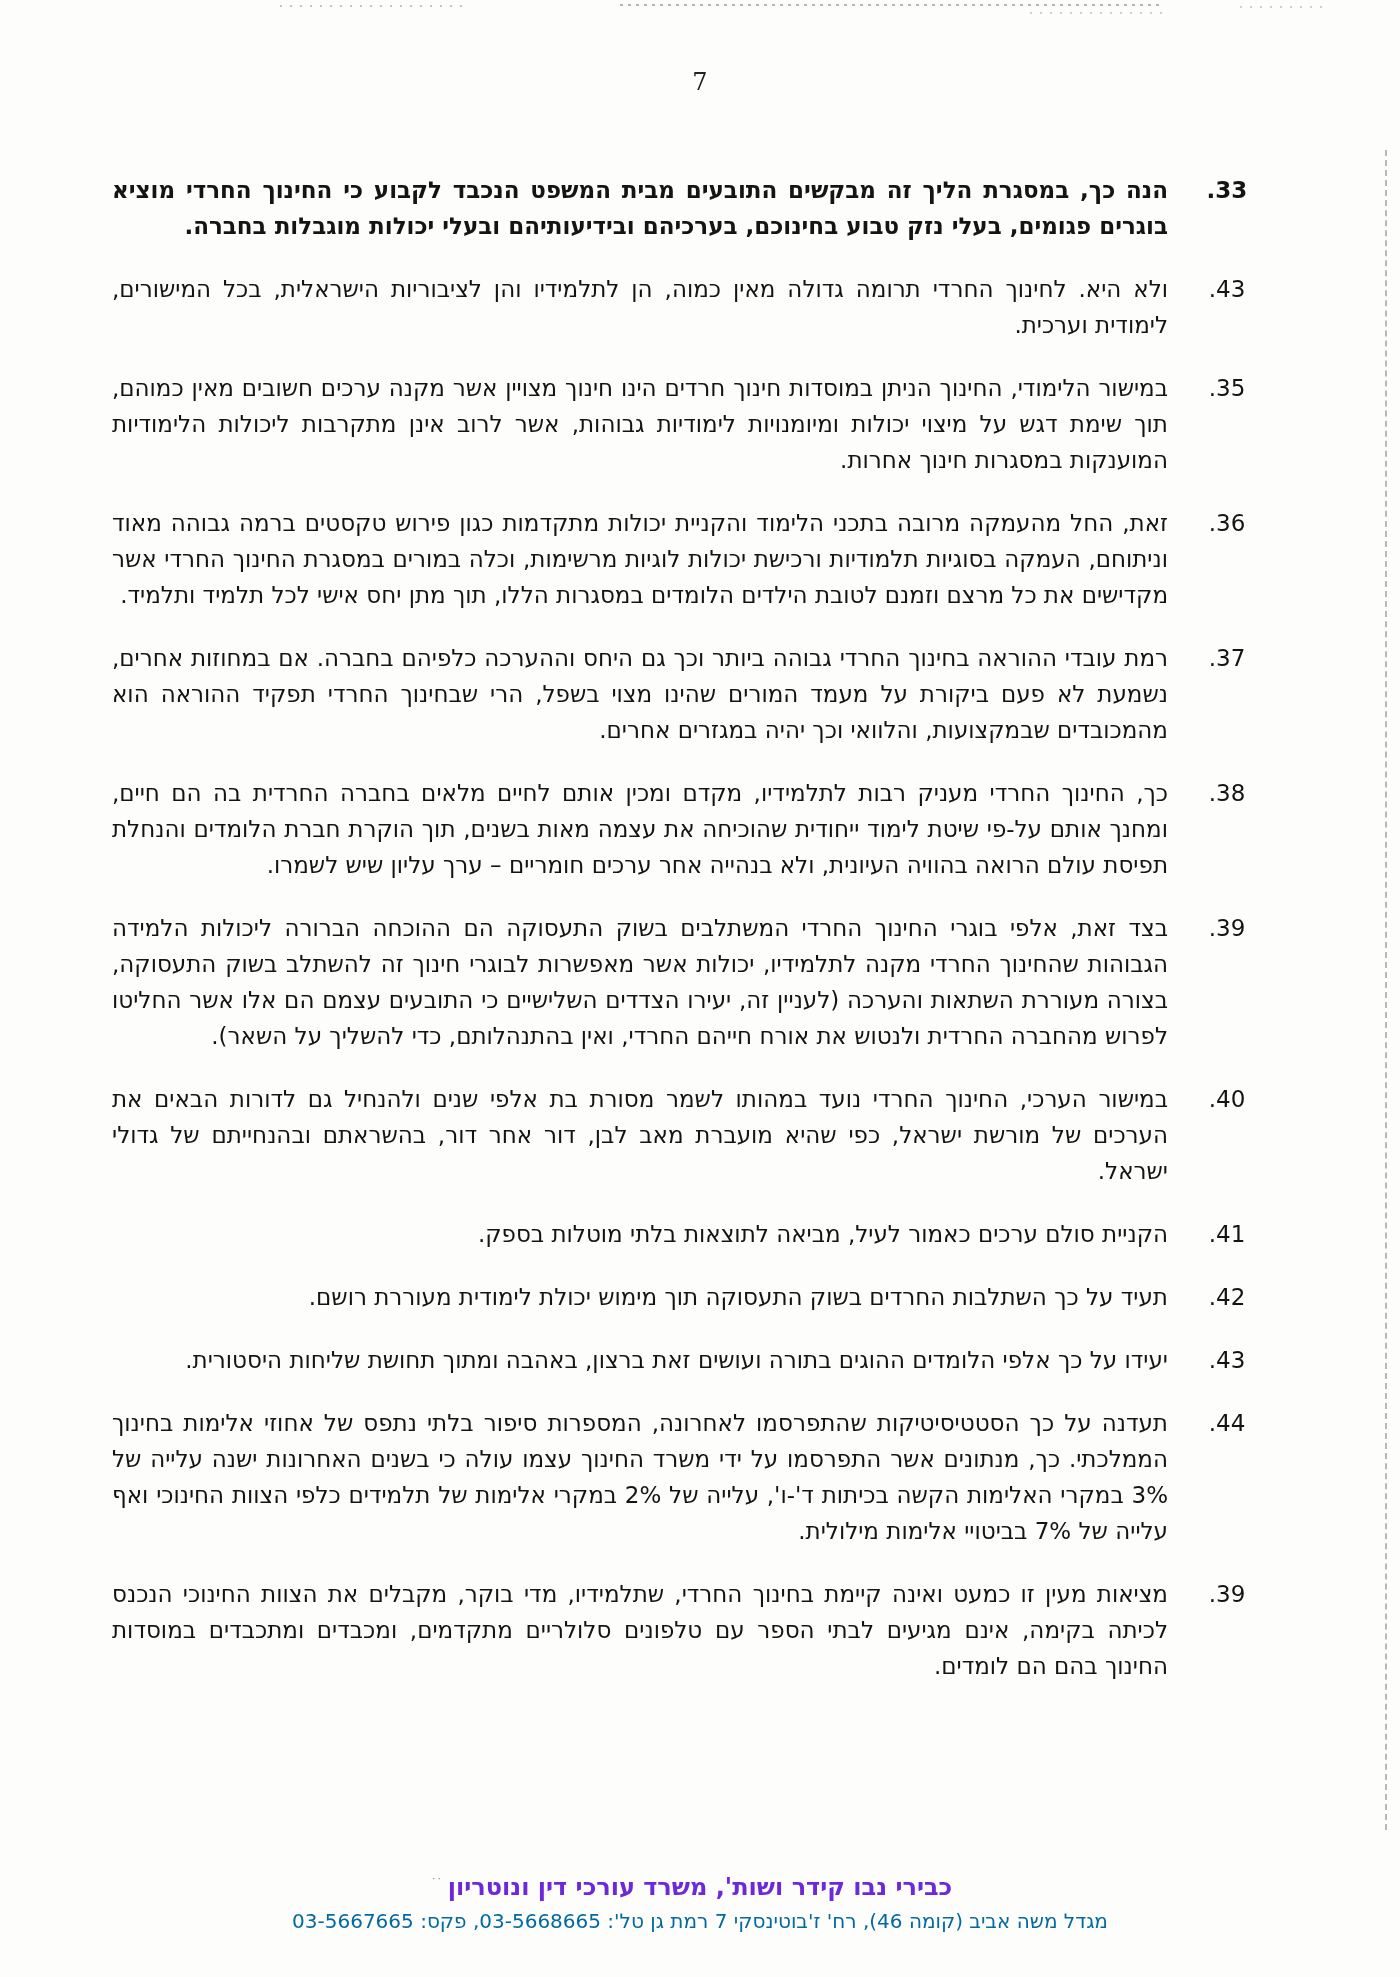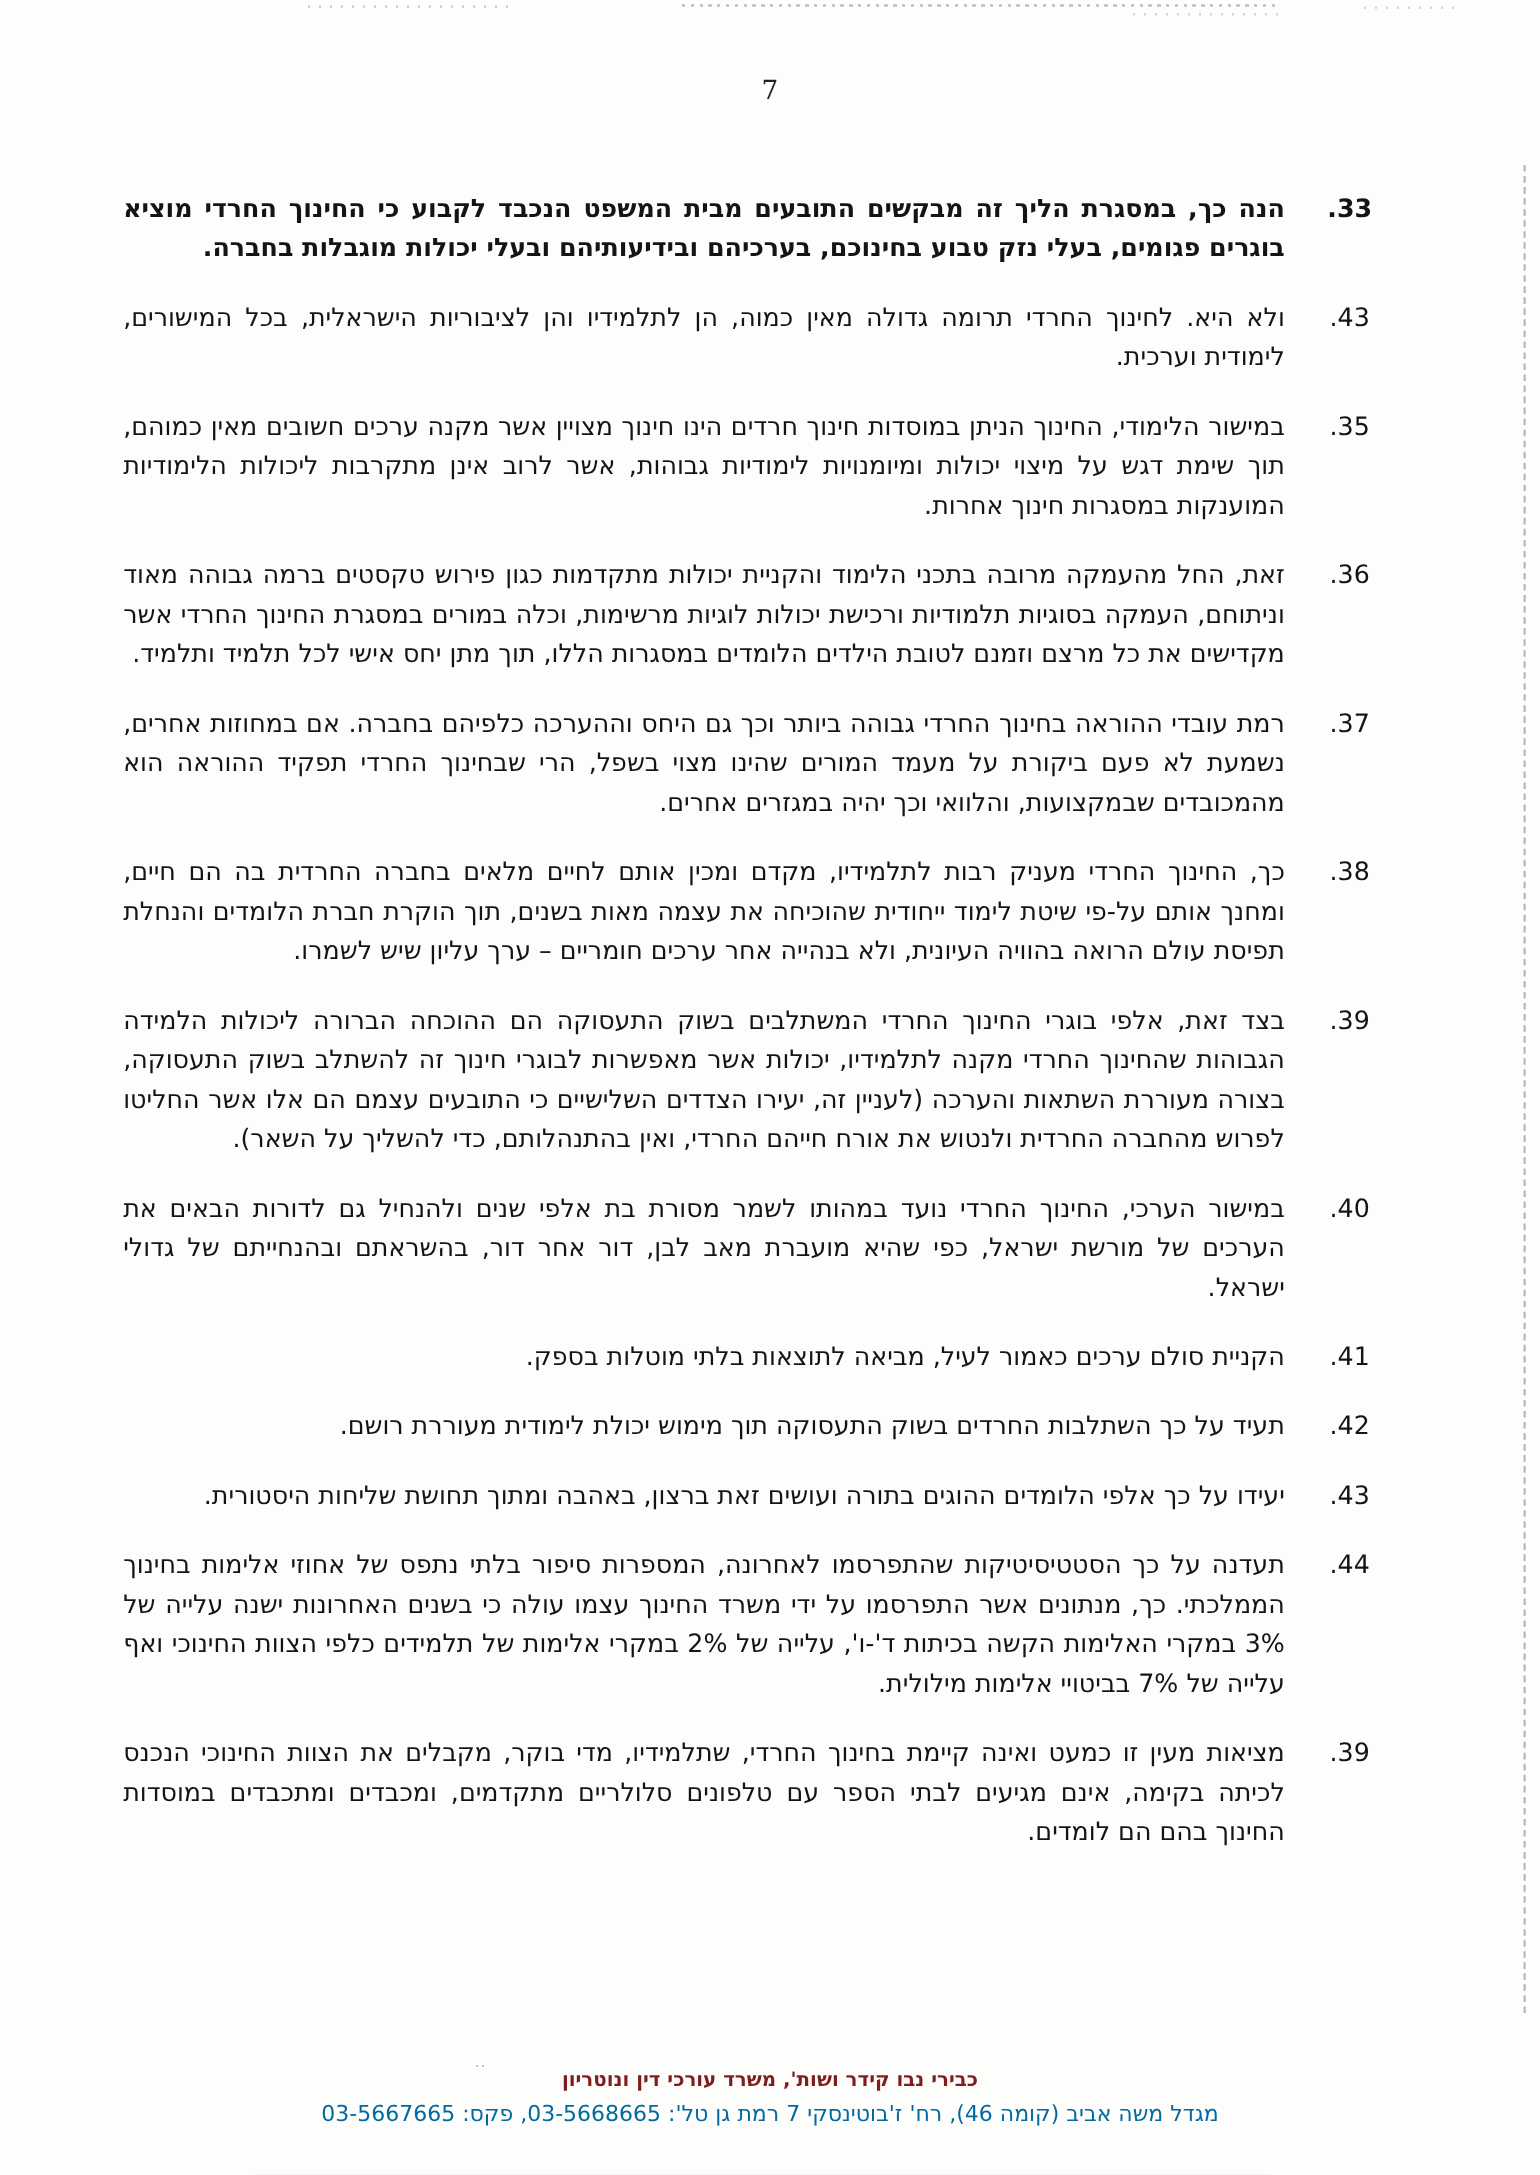--- a/index.html
+++ b/index.html
@@ -50,21 +50,21 @@
   .para .txt{
     flex:1;
     text-align:justify;
   }
   .para.bold{font-weight:bold;}
   
   .footer{
     position:absolute;left:0;bottom:44px;width:100%;
     direction:rtl;text-align:center;
   }
-  .footer .firm{font-weight:bold;font-size:18px;color:#7f1d1d;}
+  .footer .firm{font-weight:bold;font-size:24px;color:#6d28d9;}
   .footer .addr{font-size:20px;margin-top:8px;color:#0369a1;}
 </style>
 </head>
 <body>
 
 <div class="page">
 
   <div class="noise n1"></div>
   <div class="noise n2"></div>
   <div class="noise n3"></div>

